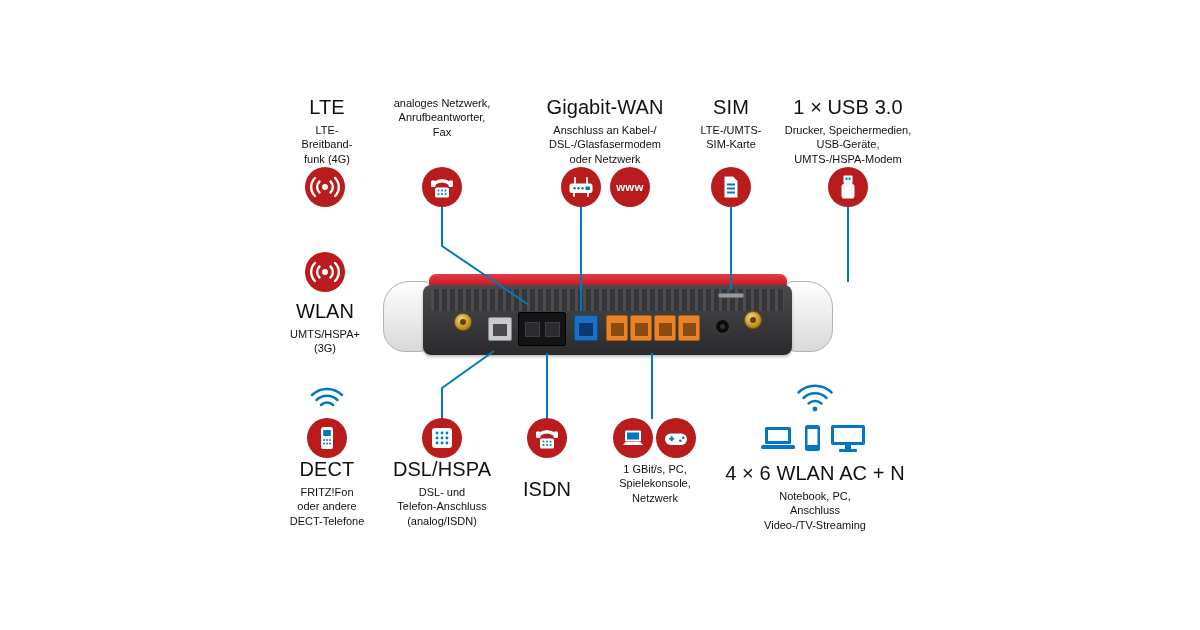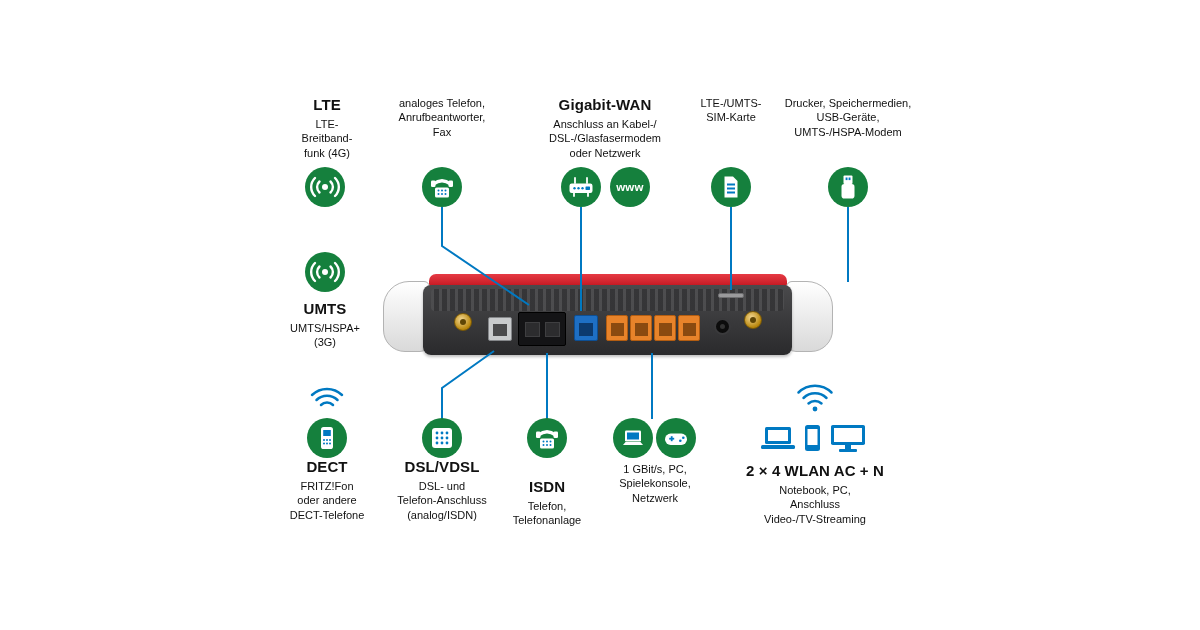--- a/index.html
+++ b/index.html
@@ -5,27 +5,27 @@
   * { margin:0; padding:0; box-sizing:border-box; }
   html,body { width:1200px; height:630px; }
   body {
     position:relative; background:#ffffff; overflow:hidden;
     font-family:"Liberation Sans", sans-serif; color:#111;
   }
   .abs { position:absolute; }
 
   
   .callout-text { position:absolute; transform:translateX(-50%); text-align:center; width:190px; }
-  .callout-title { font-size:15px; font-weight:bold; letter-spacing:.1px; margin-bottom:4px; }
+  .callout-title { font-size:20px; font-weight:normal; letter-spacing:.1px; margin-bottom:4px; }
   .callout-desc { font-size:11px; line-height:1.3; white-space:pre-line; }
 
   
   .icon-circle {
     position:absolute; width:40px; height:40px; border-radius:50%;
-    background:#15803d; transform:translate(-50%,-50%);
+    background:#b91c1c; transform:translate(-50%,-50%);
     display:flex; align-items:center; justify-content:center; z-index:4;
   }
   .icon-circle svg { display:block; }
   .www-text { color:#fff; font-weight:bold; font-size:11.5px; letter-spacing:.3px; }
   .free-icon { position:absolute; transform:translate(-50%,-50%); z-index:4; }
 
   
   #connectors { position:absolute; left:0; top:0; z-index:3; pointer-events:none; }
   #connectors polyline { fill:none; stroke:#0079c2; stroke-width:2; }
 
@@ -128,35 +128,37 @@
   </div>
 </div>
 
 <div class="callout-text" style="left:327px; top:96px;">
   <div class="callout-title">LTE</div>
   <div class="callout-desc">LTE-
 Breitband-
 funk (4G)</div>
 </div>
 <div class="callout-text" style="left:442px; top:96px;">
-  <div class="callout-desc">analoges Telefon,
+  <div class="callout-desc">analoges Netzwerk,
 Anrufbeantworter,
 Fax</div>
 </div>
 <div class="callout-text" style="left:605px; top:96px;">
   <div class="callout-title">Gigabit-WAN</div>
   <div class="callout-desc">Anschluss an Kabel-/
 DSL-/Glasfasermodem
 oder Netzwerk</div>
 </div>
 <div class="callout-text" style="left:731px; top:96px;">
+  <div class="callout-title">SIM</div>
   <div class="callout-desc">LTE-/UMTS-
 SIM-Karte</div>
 </div>
 <div class="callout-text" style="left:848px; top:96px;">
+  <div class="callout-title">1 × USB 3.0</div>
   <div class="callout-desc">Drucker, Speichermedien,
 USB-Geräte,
 UMTS-/HSPA-Modem</div>
 </div>
 
 <div class="icon-circle" style="left:325px; top:187px;">
   <svg viewBox="0 0 40 40" width="40" height="40">
     <circle cx="20" cy="20" r="3" fill="#fff"></circle>
     <path d="M14.5 14.5 A7.5 7.5 0 0 0 14.5 25.5" stroke="#fff" stroke-width="2.4" fill="none" stroke-linecap="round"></path>
     <path d="M10 11 A12.5 12.5 0 0 0 10 29" stroke="#fff" stroke-width="2.4" fill="none" stroke-linecap="round"></path>
@@ -213,21 +215,21 @@
 <div class="icon-circle" style="left:325px; top:272px;">
   <svg viewBox="0 0 40 40" width="40" height="40">
     <circle cx="20" cy="20" r="3" fill="#fff"></circle>
     <path d="M14.5 14.5 A7.5 7.5 0 0 0 14.5 25.5" stroke="#fff" stroke-width="2.4" fill="none" stroke-linecap="round"></path>
     <path d="M10 11 A12.5 12.5 0 0 0 10 29" stroke="#fff" stroke-width="2.4" fill="none" stroke-linecap="round"></path>
     <path d="M25.5 14.5 A7.5 7.5 0 0 1 25.5 25.5" stroke="#fff" stroke-width="2.4" fill="none" stroke-linecap="round"></path>
     <path d="M30 11 A12.5 12.5 0 0 1 30 29" stroke="#fff" stroke-width="2.4" fill="none" stroke-linecap="round"></path>
   </svg>
 </div>
 <div class="callout-text" style="left:325px; top:300px;">
-  <div class="callout-title">UMTS</div>
+  <div class="callout-title">WLAN</div>
   <div class="callout-desc">UMTS/HSPA+
 (3G)</div>
 </div>
 
 <div class="free-icon" style="left:327px; top:402px;">
   <svg width="40" height="28" viewBox="0 0 40 28">
     <path d="M14 19 A8.5 8.5 0 0 1 26 19" stroke="#0079c2" stroke-width="2.5" fill="none" stroke-linecap="round"></path>
     <path d="M9.5 14 A15 15 0 0 1 30.5 14" stroke="#0079c2" stroke-width="2.5" fill="none" stroke-linecap="round"></path>
     <path d="M5 9 A21.5 21.5 0 0 1 35 9" stroke="#0079c2" stroke-width="2.5" fill="none" stroke-linecap="round"></path>
   </svg>
@@ -313,33 +315,31 @@
   </svg>
 </div>
 
 <div class="callout-text" style="left:327px; top:458px;">
   <div class="callout-title">DECT</div>
   <div class="callout-desc">FRITZ!Fon
 oder andere
 DECT-Telefone</div>
 </div>
 <div class="callout-text" style="left:442px; top:458px;">
-  <div class="callout-title">DSL/VDSL</div>
+  <div class="callout-title">DSL/HSPA</div>
   <div class="callout-desc">DSL- und
 Telefon-Anschluss
 (analog/ISDN)</div>
 </div>
 <div class="callout-text" style="left:547px; top:458px;margin-top:20px;">
   <div class="callout-title">ISDN</div>
-  <div class="callout-desc">Telefon,
-Telefonanlage</div>
 </div>
 <div class="callout-text" style="left:655px; top:462px;">
   <div class="callout-desc">1 GBit/s, PC,
 Spielekonsole,
 Netzwerk</div>
 </div>
 <div class="callout-text" style="left:815px; top:462px;">
-  <div class="callout-title">2 × 4 WLAN AC + N</div>
+  <div class="callout-title">4 × 6 WLAN AC + N</div>
   <div class="callout-desc">Notebook, PC,
 Anschluss
 Video-/TV-Streaming</div>
 </div>
 
 </body></html>

